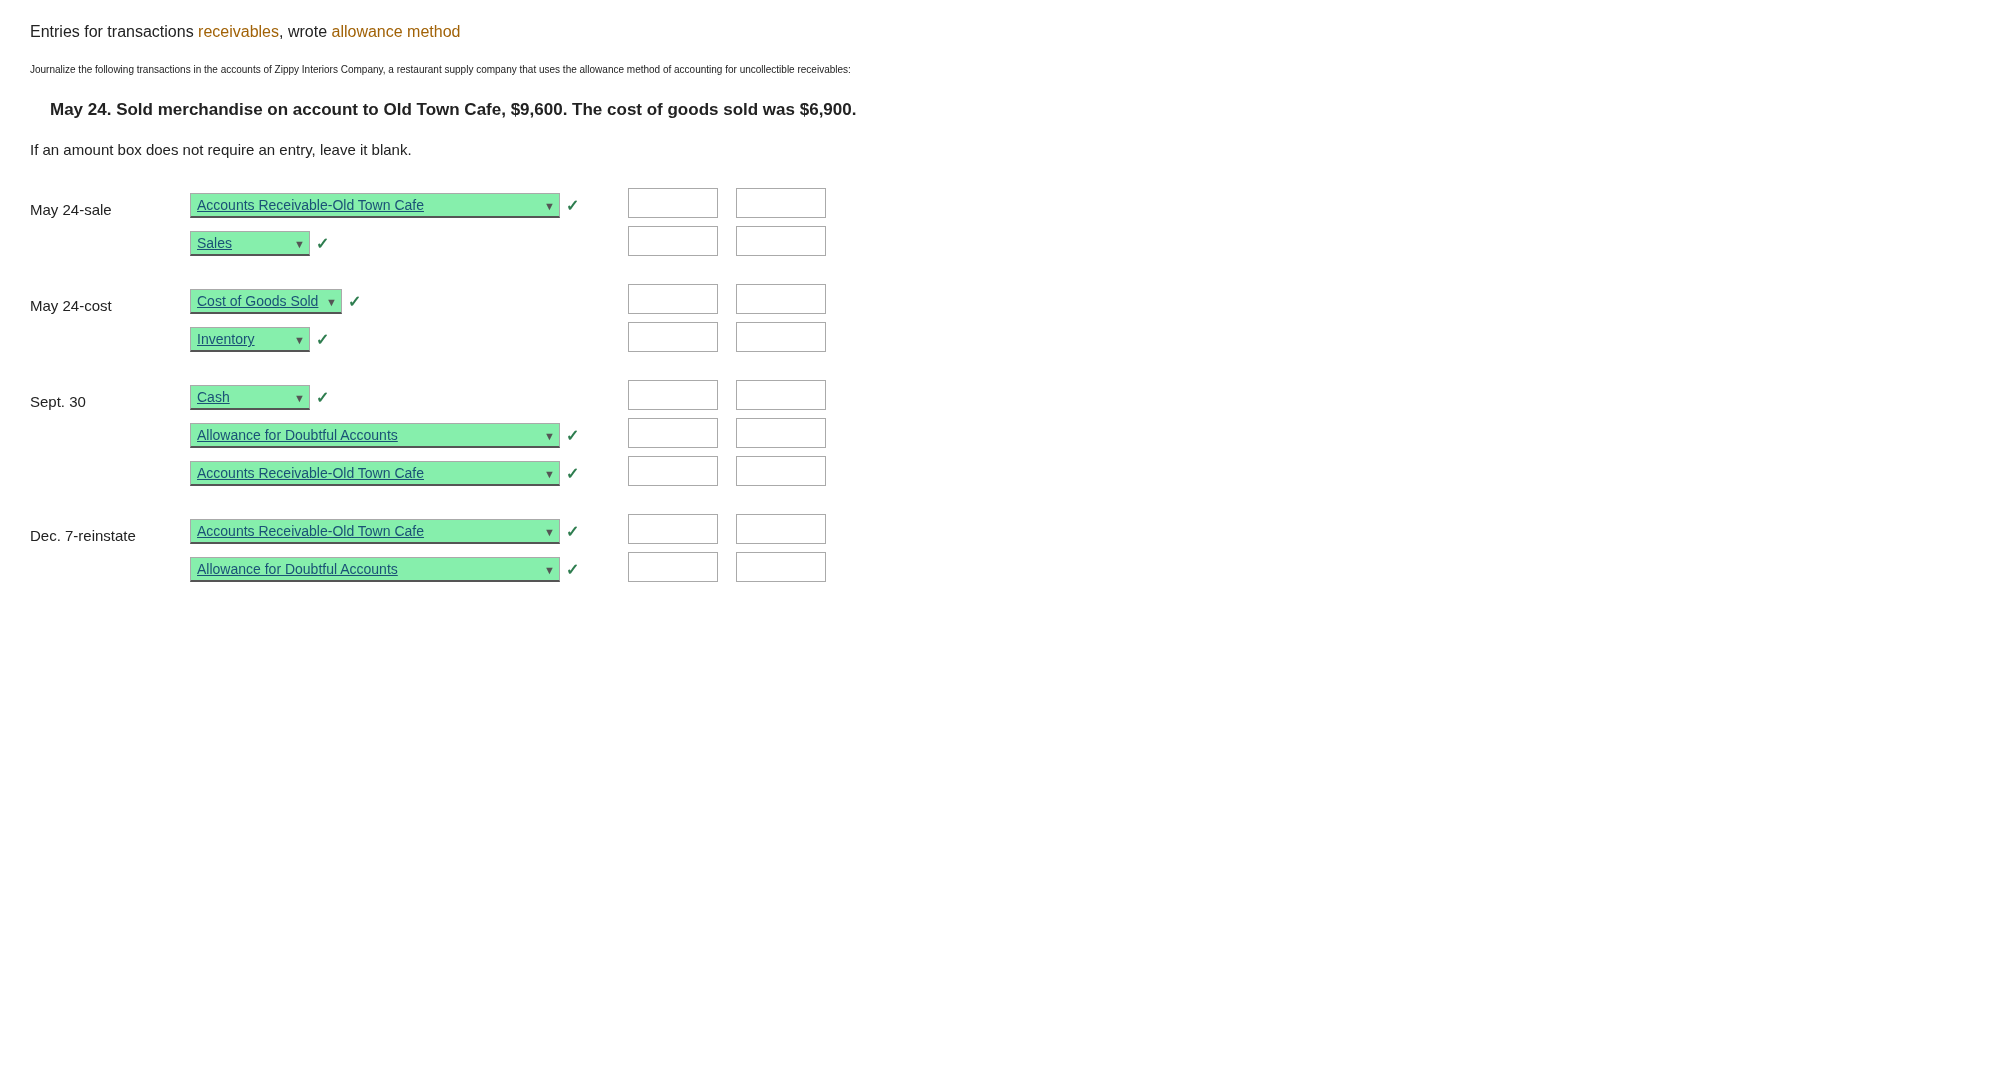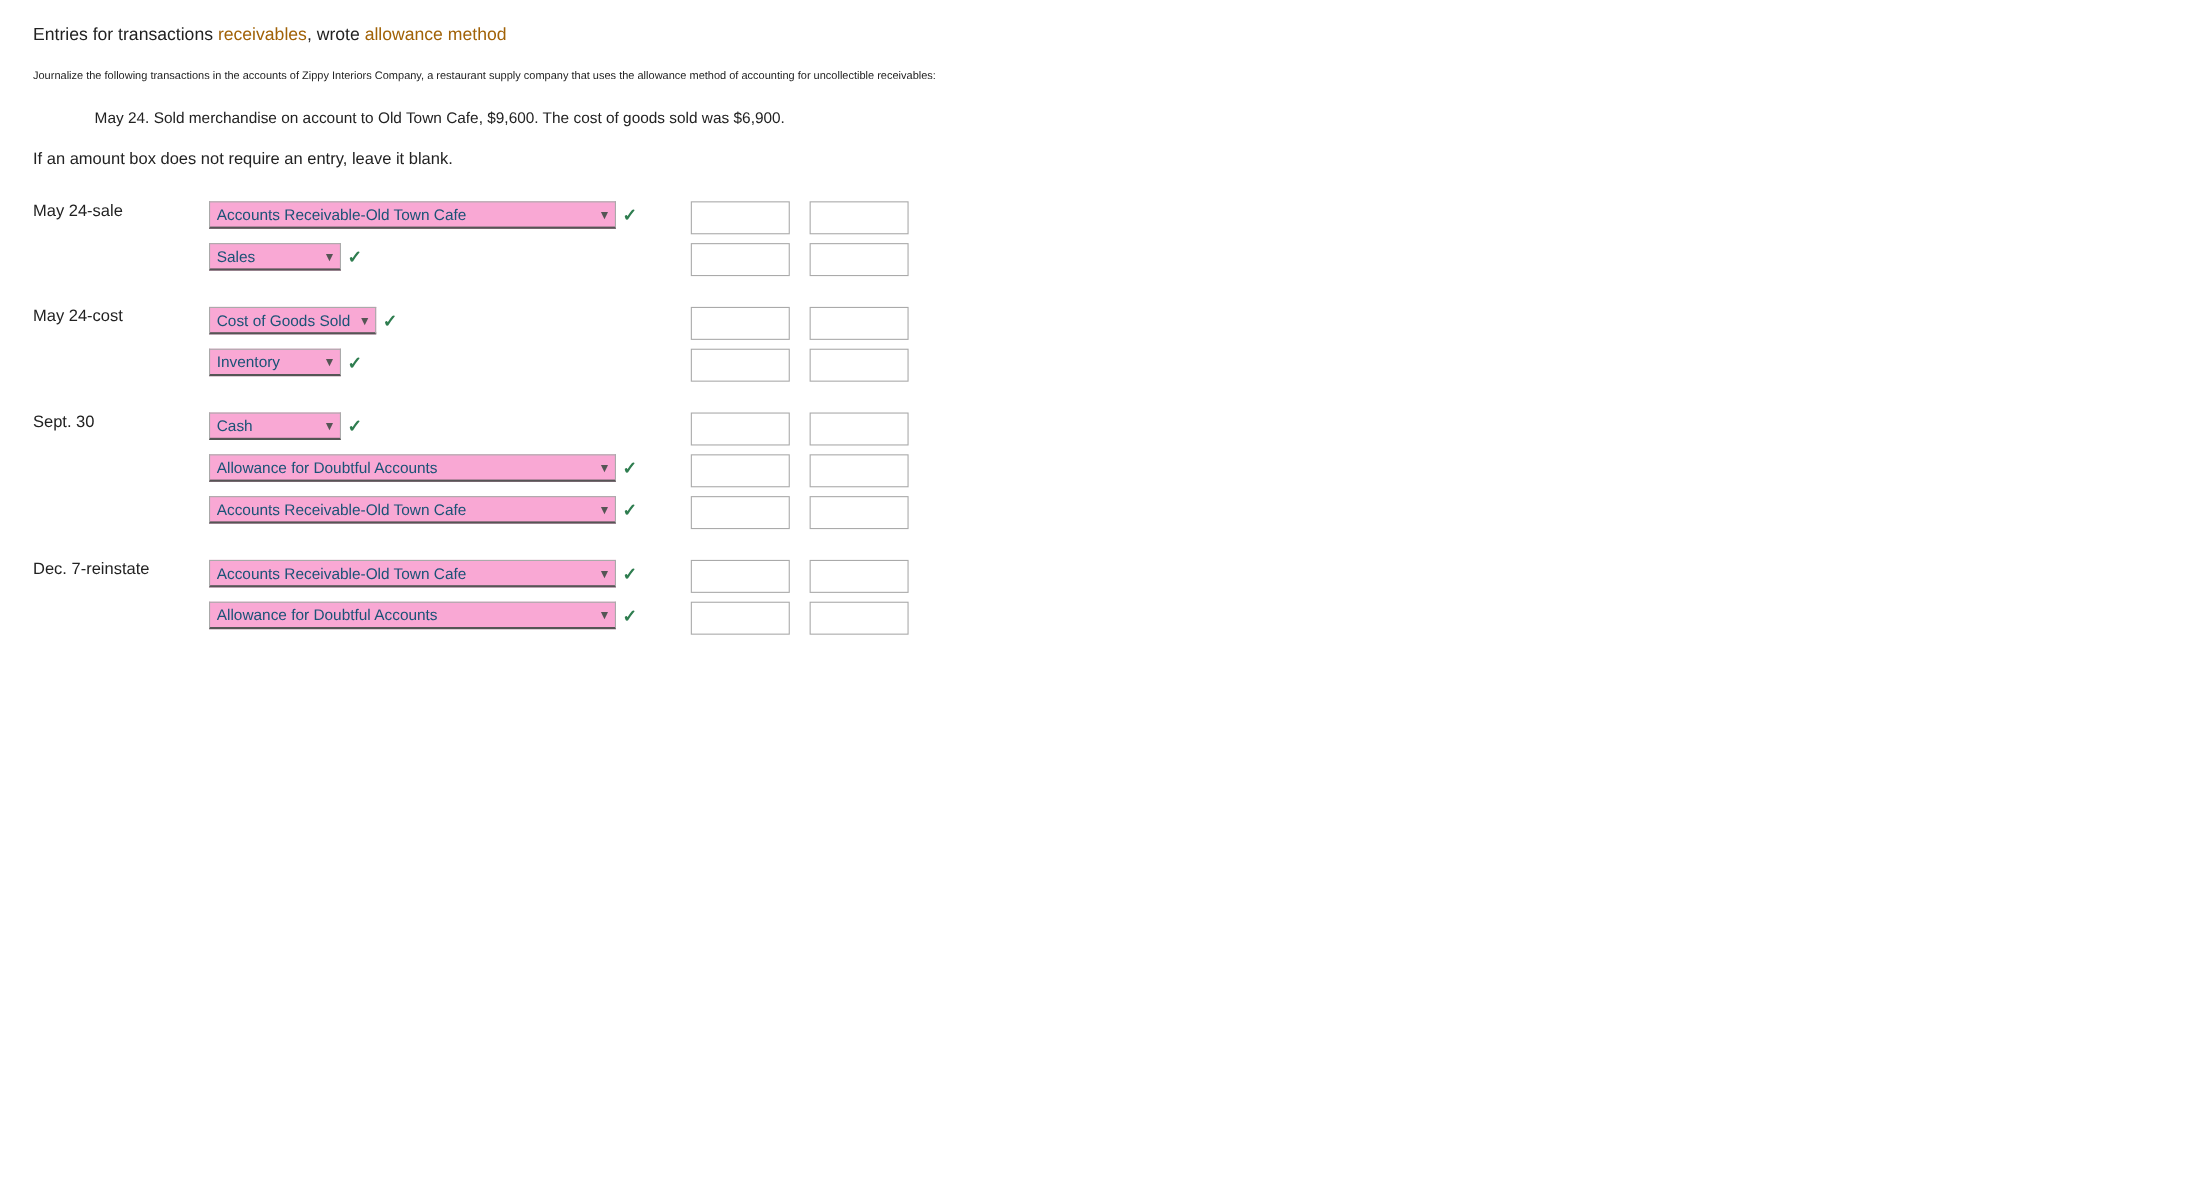--- a/index.html
+++ b/index.html
@@ -29,36 +29,35 @@
       font-size: 10px;
       line-height: 1.6;
       margin-bottom: 18px;
       max-width: 1700px;
     }
     .transactions {
       margin-left: 20px;
       margin-bottom: 10px;
     }
     .transaction-item {
-      font-size: 14px;
-      font-weight: normal;
+      font-size: 17px;
+      font-weight: bold;
       margin-bottom: 10px;
       line-height: 1.6;
-      margin-left: 36px;
     }
     .instruction {
       font-size: 15px;
       margin: 18px 0 30px 0;
     }
     .journal-table {
       margin-top: 10px;
     }
     .journal-row {
       display: flex;
-      align-items: flex-start;
+      align-items: flex-end;
       margin-bottom: 8px;
     }
     .journal-label {
       width: 160px;
       font-size: 15px;
       font-weight: normal;
       color: #222;
       flex-shrink: 0;
     }
     .account-select-wrapper {
@@ -67,23 +66,24 @@
       gap: 6px;
       min-width: 420px;
     }
     .select-wrapper {
       position: relative;
       display: inline-block;
     }
     .select-wrapper select {
       border: 1px solid #aaa;
       border-bottom: 2px solid #555;
-      background: #f9a8d4;
+      background: #86efac;
       font-size: 14px;
       color: #1a5276;
+      text-decoration: underline;
       padding: 3px 22px 3px 6px;
       cursor: pointer;
       appearance: none;
       -webkit-appearance: none;
       min-width: 120px;
     }
     .select-wrapper-wide select {
       min-width: 370px;
     }
     .select-arrow {

